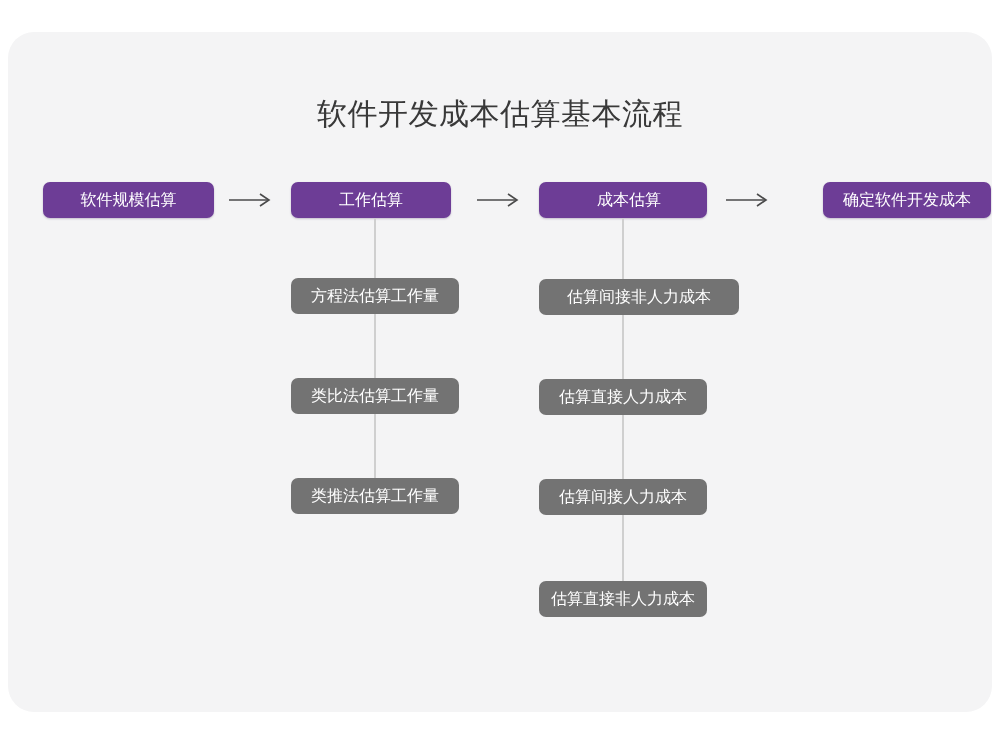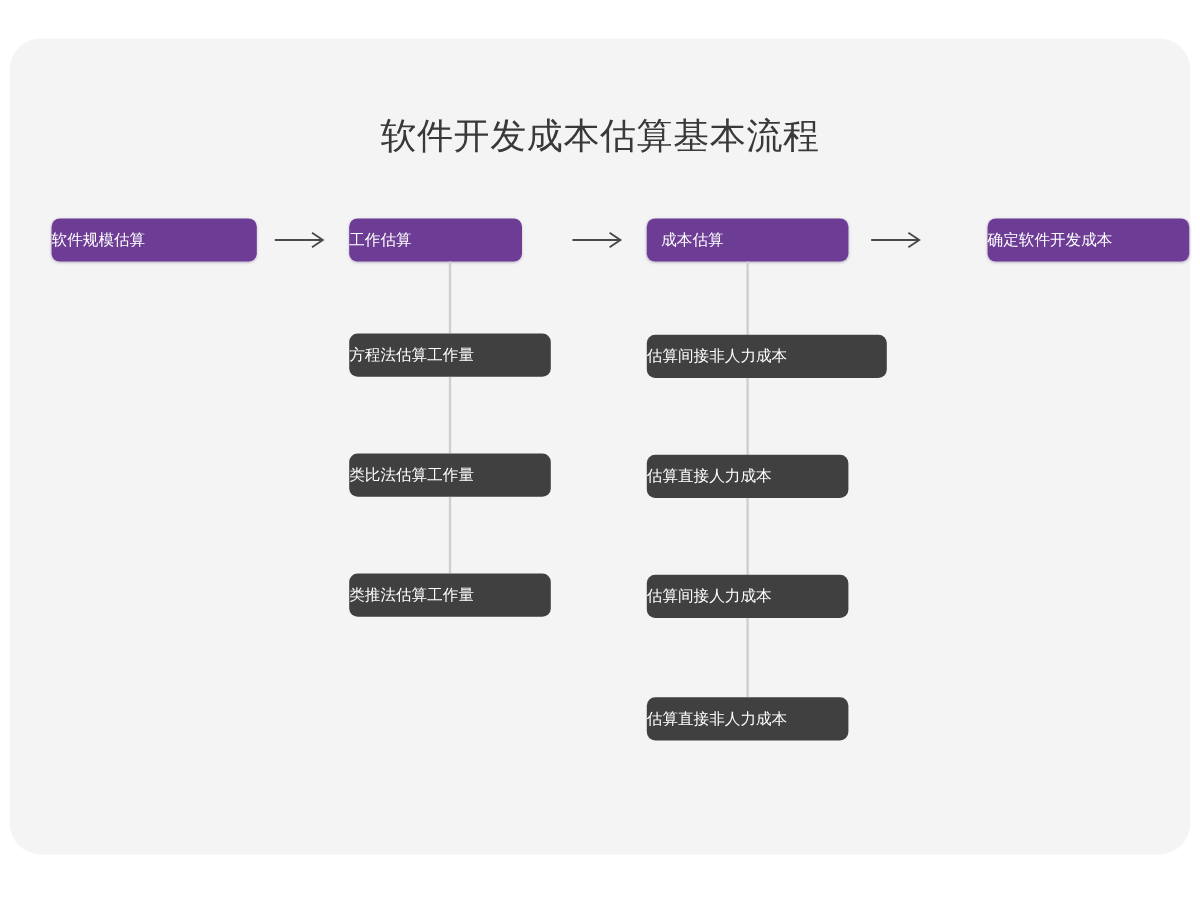--- a/index.html
+++ b/index.html
@@ -40,31 +40,32 @@
     white-space: nowrap;
   }
 
   
   .node {
     position: absolute;
     height: 36px;
     border-radius: 7px;
     display: flex;
     align-items: center;
-    font-size: 13px;
+    justify-content: center;
+    font-size: 16px;
     color: #ffffff;
     white-space: nowrap;
     box-sizing: border-box;
   }
   .node.primary {
     background: #6d3d96;
     box-shadow: 0 1px 2px rgba(60,30,90,0.25);
   }
   .node.secondary {
-    background: #404040;
+    background: #737373;
     color: #ffffff;
   }
 
   
   .arrow {
     position: absolute;
     top: 186px;
     width: 46px;
     height: 28px;
     display: flex;
@@ -94,21 +95,21 @@
   <span>软件规模估算</span>
 </div>
 
 <div class="arrow" style="left:228px;">
   <svg width="46" height="14" viewBox="0 0 46 14" aria-hidden="true">
     <line x1="1" y1="7" x2="40" y2="7" stroke="#4a4a4a" stroke-width="1.6"></line>
     <polyline points="32,1 41,7 32,13" fill="none" stroke="#4a4a4a" stroke-width="1.6"></polyline>
   </svg>
 </div>
 
-<div class="node primary" style="left:291px; top:182px; width:144px;">
+<div class="node primary" style="left:291px; top:182px; width:160px;">
   <span>工作估算</span>
 </div>
 
 <div class="arrow" style="left:476px;">
   <svg width="46" height="14" viewBox="0 0 46 14" aria-hidden="true">
     <line x1="1" y1="7" x2="40" y2="7" stroke="#4a4a4a" stroke-width="1.6"></line>
     <polyline points="32,1 41,7 32,13" fill="none" stroke="#4a4a4a" stroke-width="1.6"></polyline>
   </svg>
 </div>
 

